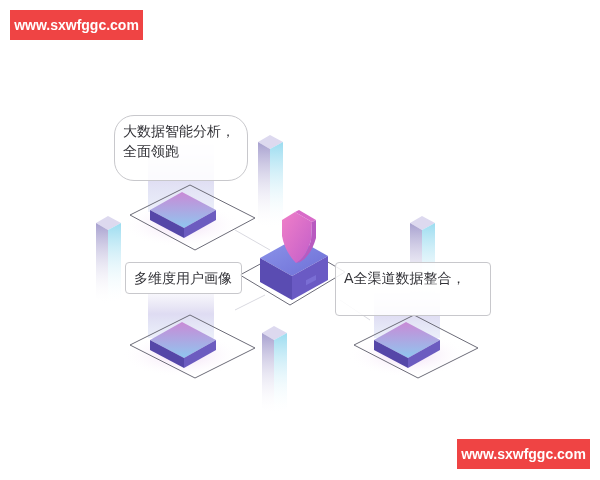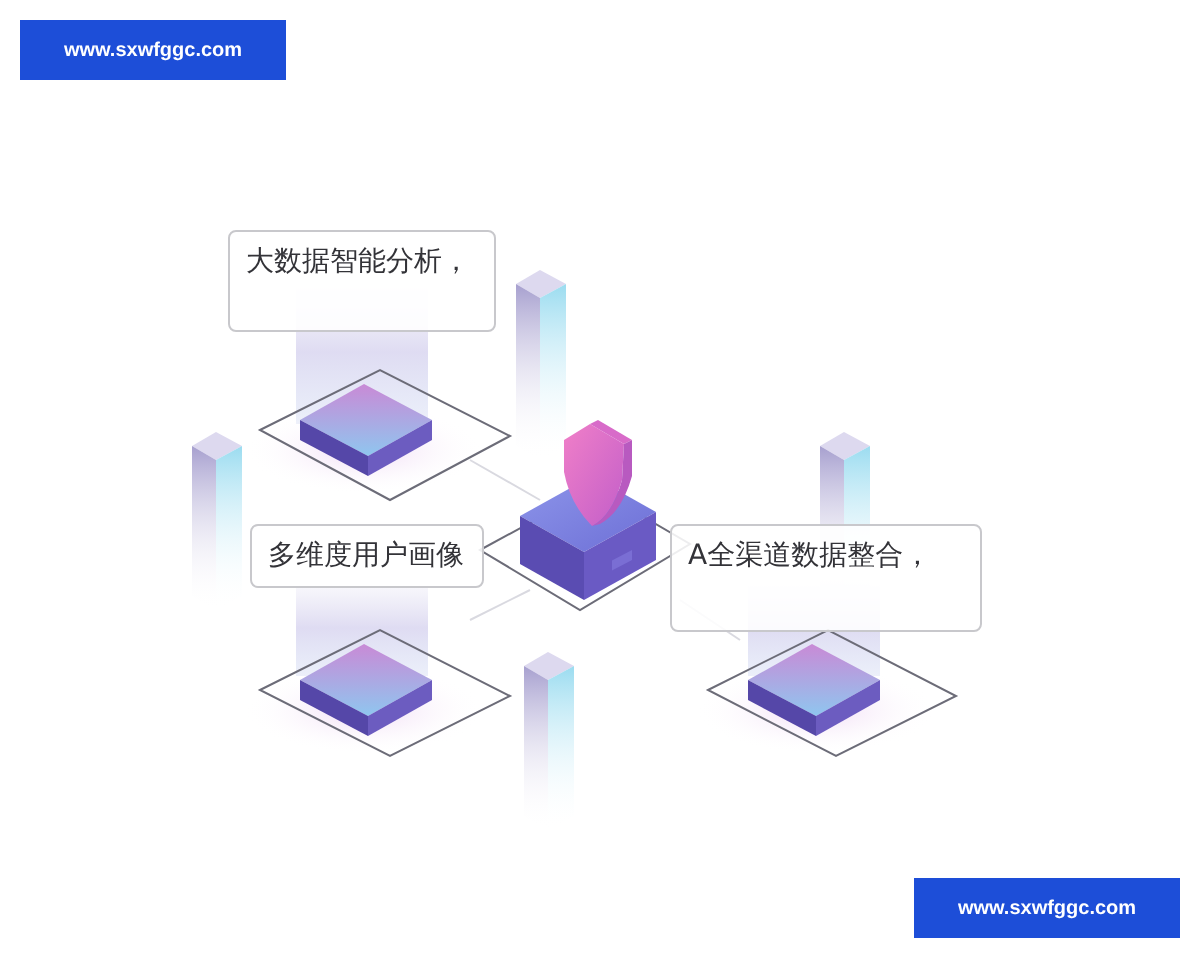--- a/index.html
+++ b/index.html
@@ -1,25 +1,25 @@
 <!DOCTYPE html>
 <html><head>
 <meta charset="utf-8">
 <style>
   html, body { margin:0; padding:0; }
   body { width:600px; height:480px; background:#ffffff; position:relative; overflow:hidden;
          font-family:"DejaVu Sans", sans-serif; }
-  .watermark { position:absolute; background:#1d4ed8; color:#ffffff; font-family:"Liberation Sans", sans-serif;
-               font-size:10px; font-weight:bold; display:flex; align-items:center; justify-content:center; }
+  .watermark { position:absolute; background:#ef4444; color:#ffffff; font-family:"Liberation Sans", sans-serif;
+               font-size:14px; font-weight:bold; display:flex; align-items:center; justify-content:center; }
   #wm-top { left:10px; top:10px; width:133px; height:30px; }
   #wm-bottom { left:457px; top:439px; width:133px; height:30px; }
   .illus { position:absolute; left:0; top:0; width:600px; height:480px; }
   .label { position:absolute; background:rgba(255,255,255,0.88); border:1px solid #c8c8cc; border-radius:4px;
            color:#333338; font-size:14px; line-height:20px; padding:5px 8px; box-sizing:border-box; }
-  #label-bigdata { left:114px; top:115px; width:134px; height:51px; }
+  #label-bigdata { left:114px; top:115px; width:134px; height:66px;border-radius:20px; }
   #label-profile { left:125px; top:262px; width:117px; height:32px; display:flex; }
   #label-omni { left:335px; top:262px; width:156px; height:54px; }
 </style>
 </head>
 <body>
 
 <div class="watermark" id="wm-top">www.sxwfggc.com</div>
 
 <svg class="illus" viewBox="0 0 600 480" xmlns="http://www.w3.org/2000/svg">
   <defs>
@@ -115,20 +115,21 @@
     <polygon points="292,276 328,256 328,280 292,300" fill="#6a5ac4"></polygon>
     <rect x="306" y="280" width="10" height="5" fill="#7a6ed4" transform="skewY(-28) translate(0,163)"></rect>
     <path d="M282,220 L295,212 L312,222 L311,240 Q306,258 296,263 Q285,252 282,236 Z" fill="url(#shield)"></path>
     <path d="M295,212 L312,222 L316,220 L299,210 Z" fill="#d86bc9"></path>
     <path d="M312,222 L311,240 Q306,258 296,263 L300,262 Q311,256 316,238 L316,220 Z" fill="#b85ac0"></path>
   </g>
 </svg>
 
 <div class="label" id="label-bigdata">
   <div>大数据智能分析，</div>
+  <div>全面领跑</div>
 </div>
 
 <div class="label" id="label-profile">
   <div>多维度用户画像</div>
 </div>
 
 <div class="label" id="label-omni">
   <div>A全渠道数据整合，</div>
 </div>
 

